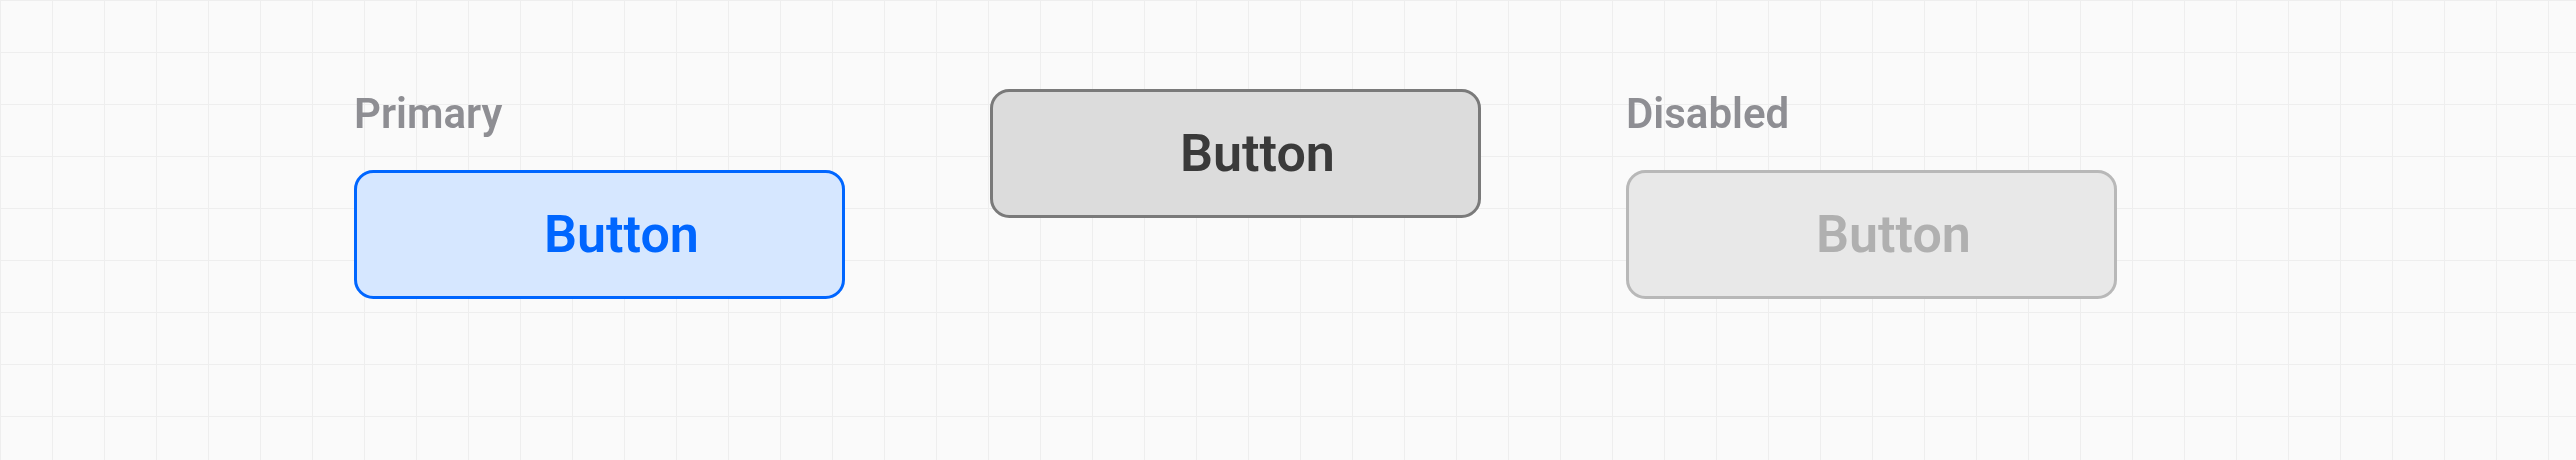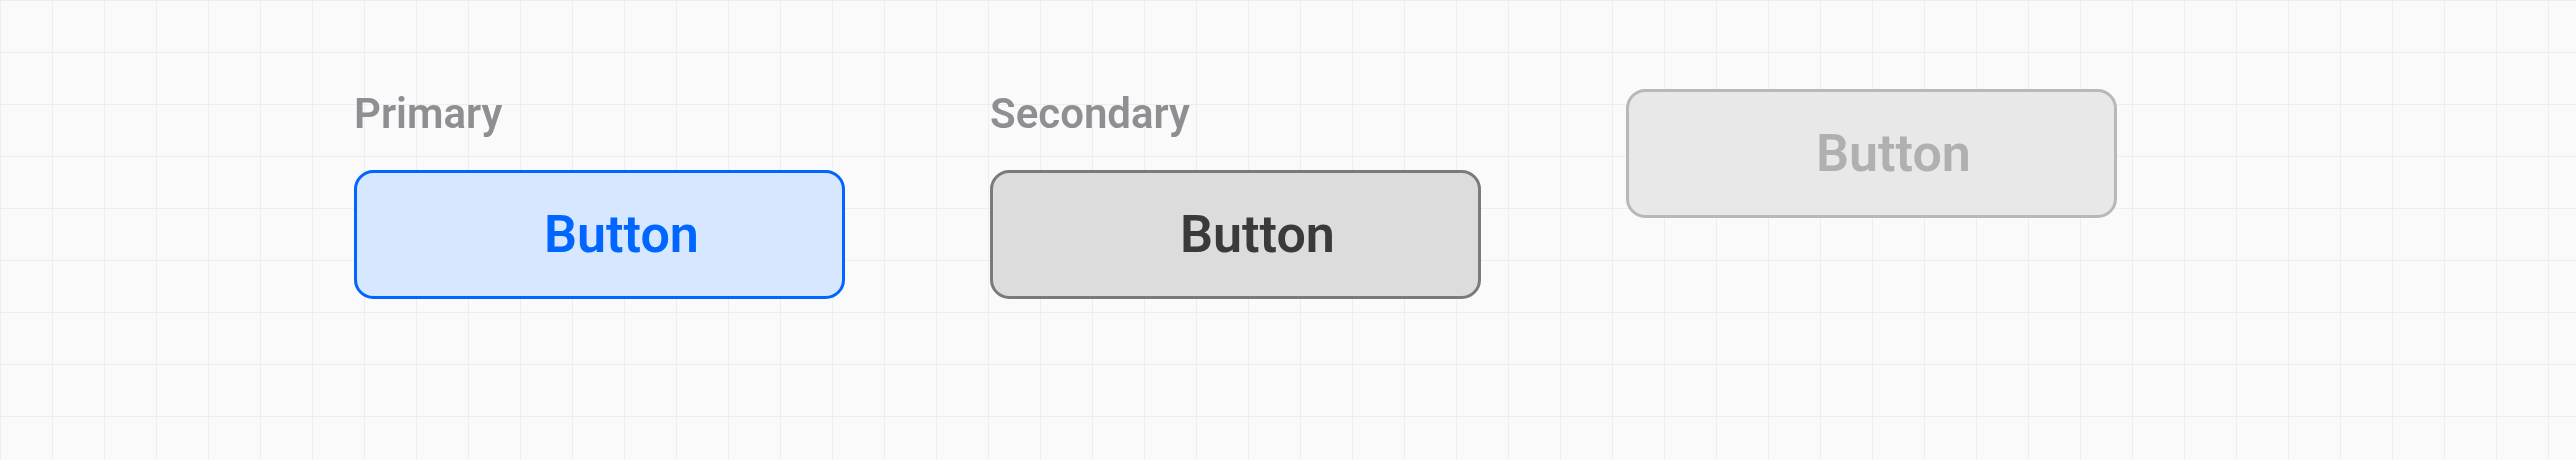--- a/index.html
+++ b/index.html
@@ -78,26 +78,26 @@
 <div class="container">
 
   <div class="button-group">
     <div class="label">Primary</div>
     <div class="button button-primary">
       <span>Button</span>
     </div>
   </div>
 
   <div class="button-group">
-    <div class="label">Secondary</div>
     <div class="button button-secondary">
       <span>Button</span>
     </div>
   </div>
 
   <div class="button-group">
+    <div class="label">Disabled</div>
     <div class="button button-disabled">
       <span>Button</span>
     </div>
   </div>
 
 </div>
 
 
 </body></html>

